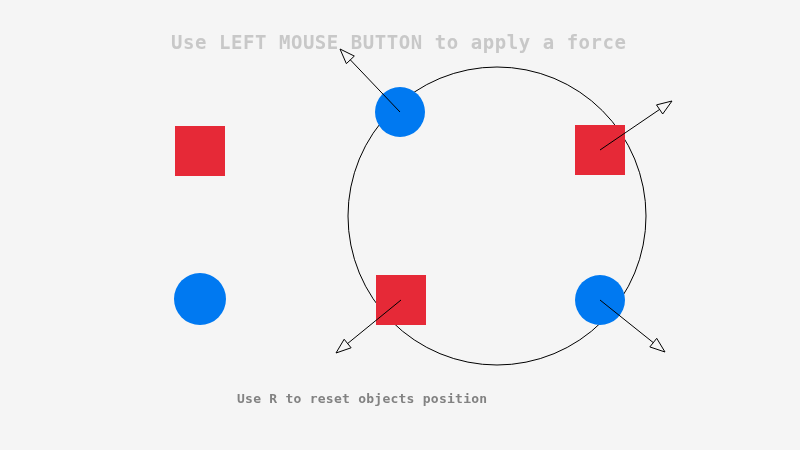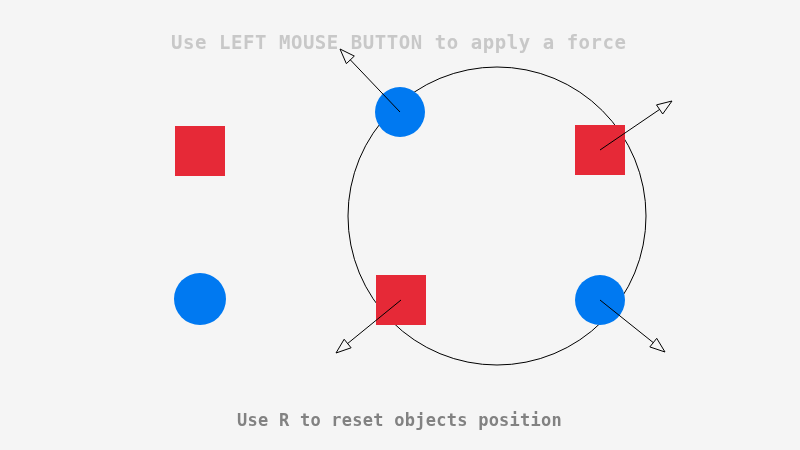--- a/index.html
+++ b/index.html
@@ -28,22 +28,22 @@
     user-select: none;
   }
   .instruction.top {
     left: 171px;
     top: 31px;
     font-size: 19px;
     letter-spacing: 0.55px;
   }
   .instruction.bottom {
     left: 237px;
-    top: 410px;
-    font-size: 17px;
+    top: 391px;
+    font-size: 13px;
     letter-spacing: 0.25px;
   }
 </style>
 </head>
 <body style="background: rgb(245, 245, 245);">
 
 <div class="stage">
   <svg id="scene" width="800" height="450" viewBox="0 0 800 450">
       <circle cx="497" cy="216" r="149" fill="none" stroke="#000000" stroke-width="1"></circle>
       <rect x="175" y="126" width="50" height="50" fill="#E62937"></rect>

